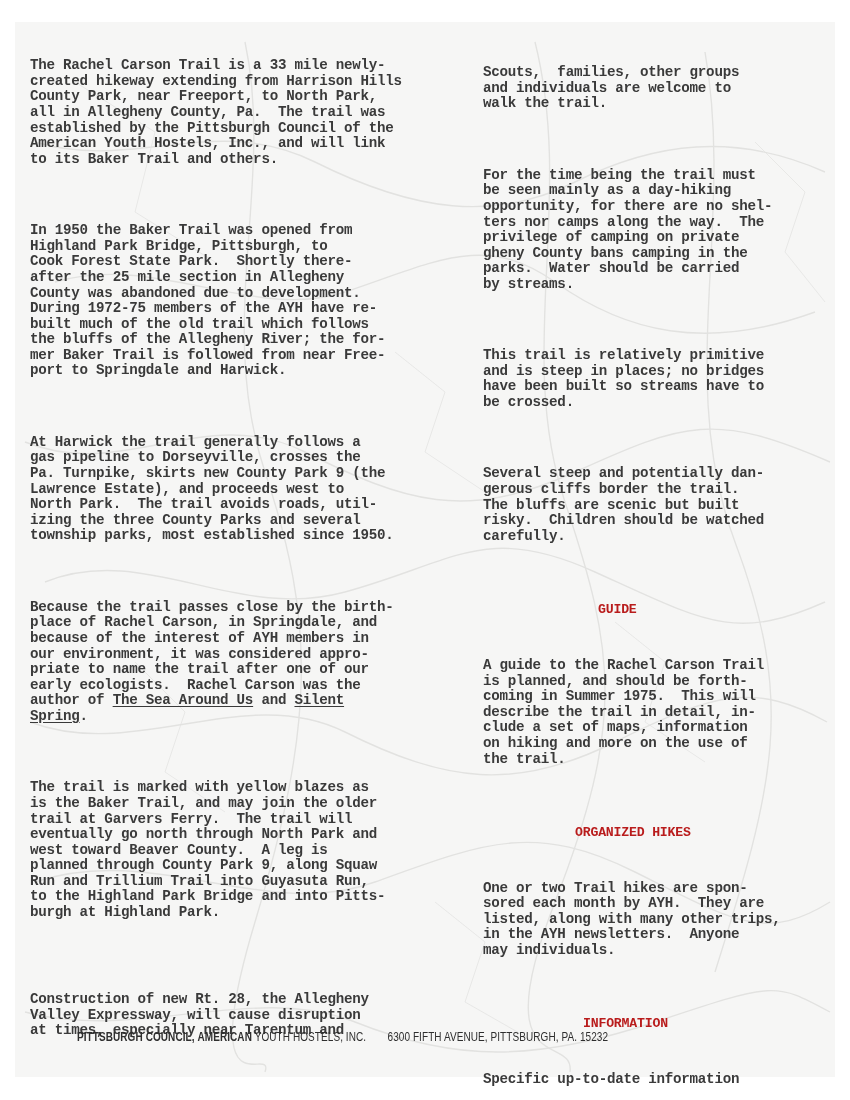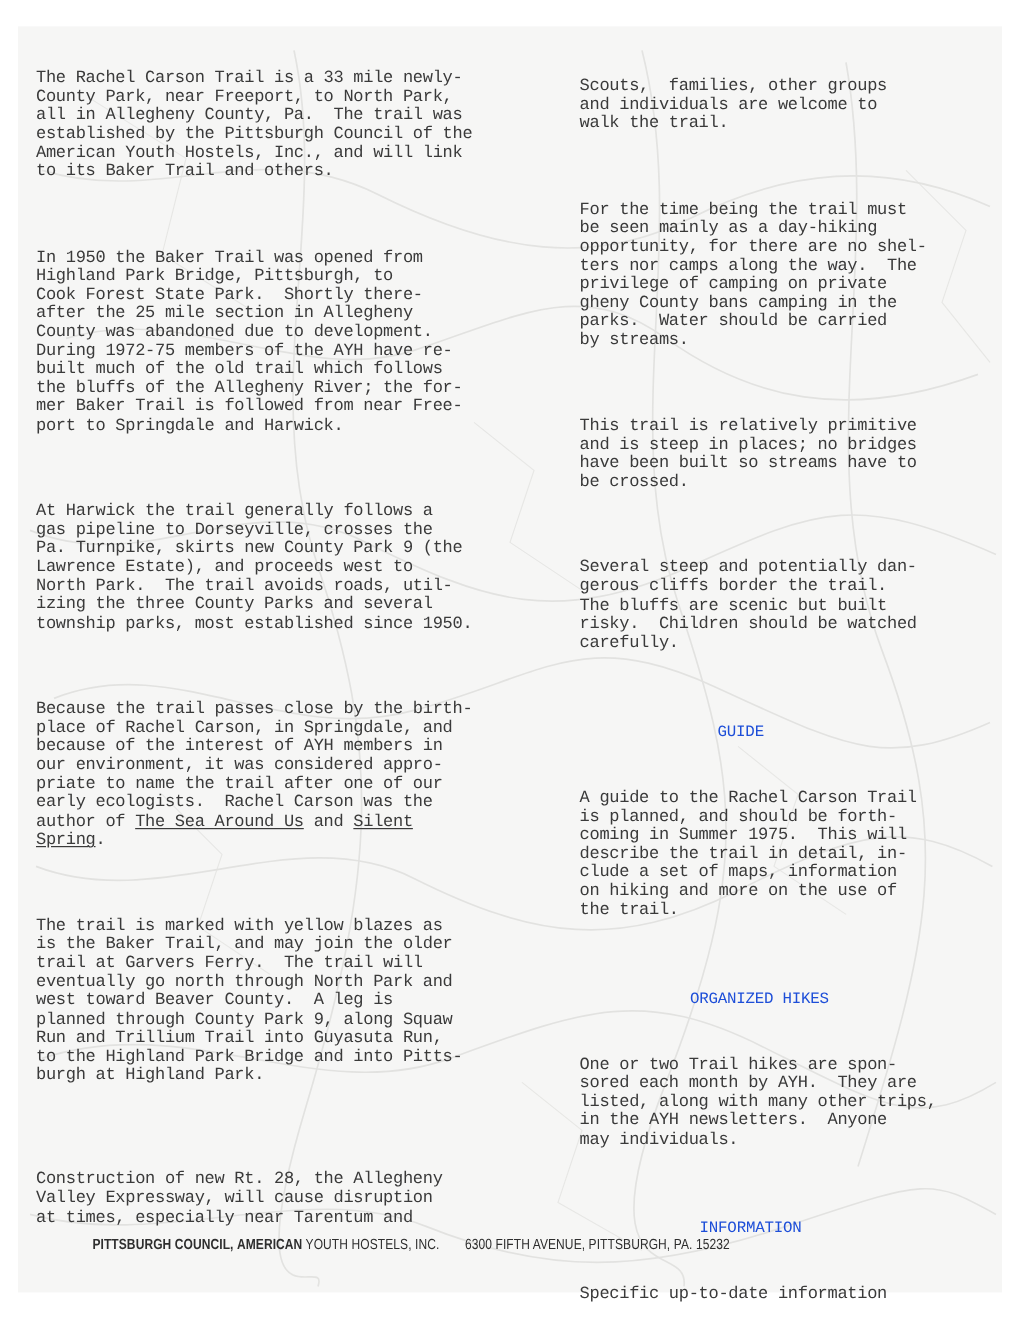--- a/index.html
+++ b/index.html
@@ -15,20 +15,21 @@
     font-family: "Liberation Mono", "DejaVu Sans Mono", monospace;
     color: #3a3a3a;
   }
   .sheet {
     position: absolute;
     left: 15px;
     top: 22px;
     width: 820px;
     height: 1055px;
     background: #f6f6f5;
+    font-weight: bold;
   }
   .sheet svg.texture {
     position: absolute;
     left: 0; top: 0;
     width: 820px; height: 1055px;
   }
   .col {
     position: absolute;
     font-size: 14.2px;
     line-height: 15.6px;
@@ -36,21 +37,21 @@
     white-space: pre;
   }
   .col-left { left: 15px; top: 5px; width: 420px; }
   .col-right { left: 468px; top: 12px; width: 345px; }
   .para { margin: 0 0 9px 0; }
   .heading {
     text-align: left;
     margin: 2px 0 9px 0;
     font-size: 13.2px;
     letter-spacing: -0.2px;
-    color: #1d4ed8;
+    color: #b91c1c;
   }
   .u { text-decoration: underline; text-underline-offset: 2px; }
   .footer {
     position: absolute;
     left: 77px;
     top: 1030px;
     font-family: "Liberation Sans", "DejaVu Sans", sans-serif;
     font-size: 12.2px;
     letter-spacing: 0.1px;
     color: #2e2e2e;
@@ -82,21 +83,21 @@
       <path d="M60 60 L140 110 L120 190 L200 240"></path>
       <path d="M380 330 L430 370 L410 430 L470 470"></path>
       <path d="M600 600 L650 640 L630 700 L690 740"></path>
       <path d="M120 640 L170 690 L150 750 L210 790"></path>
       <path d="M420 880 L470 920 L450 980 L520 1020"></path>
       <path d="M740 120 L790 170 L770 230 L810 280"></path>
     </g>
   </svg>
 
   <div class="col col-left">
-    <div class="para"><div>The Rachel Carson Trail is a 33 mile newly-</div><div>County Park, near Freeport, to North Park,</div><div>all in Allegheny County, Pa.  The trail was</div><div>established by the Pittsburgh Council of the</div><div>American Youth Hostels, Inc., and will link</div><div>to its Baker Trail and others.</div></div>
+    <div class="para"><div>The Rachel Carson Trail is a 33 mile newly-</div><div>created hikeway extending from Harrison Hills</div><div>County Park, near Freeport, to North Park,</div><div>all in Allegheny County, Pa.  The trail was</div><div>established by the Pittsburgh Council of the</div><div>American Youth Hostels, Inc., and will link</div><div>to its Baker Trail and others.</div></div>
 
     <div class="para"><div>In 1950 the Baker Trail was opened from</div><div>Highland Park Bridge, Pittsburgh, to</div><div>Cook Forest State Park.  Shortly there-</div><div>after the 25 mile section in Allegheny</div><div>County was abandoned due to development.</div><div>During 1972-75 members of the AYH have re-</div><div>built much of the old trail which follows</div><div>the bluffs of the Allegheny River; the for-</div><div>mer Baker Trail is followed from near Free-</div><div>port to Springdale and Harwick.</div></div>
 
     <div class="para"><div>At Harwick the trail generally follows a</div><div>gas pipeline to Dorseyville, crosses the</div><div>Pa. Turnpike, skirts new County Park 9 (the</div><div>Lawrence Estate), and proceeds west to</div><div>North Park.  The trail avoids roads, util-</div><div>izing the three County Parks and several</div><div>township parks, most established since 1950.</div></div>
 
     <div class="para"><div>Because the trail passes close by the birth-</div><div>place of Rachel Carson, in Springdale, and</div><div>because of the interest of AYH members in</div><div>our environment, it was considered appro-</div><div>priate to name the trail after one of our</div><div>early ecologists.  Rachel Carson was the</div><div><span>author of </span><span class="u">The Sea Around Us</span><span> and </span><span class="u">Silent</span></div><div><span class="u">Spring</span><span>.</span></div></div>
 
     <div class="para"><div>The trail is marked with yellow blazes as</div><div>is the Baker Trail, and may join the older</div><div>trail at Garvers Ferry.  The trail will</div><div>eventually go north through North Park and</div><div>west toward Beaver County.  A leg is</div><div>planned through County Park 9, along Squaw</div><div>Run and Trillium Trail into Guyasuta Run,</div><div>to the Highland Park Bridge and into Pitts-</div><div>burgh at Highland Park.</div></div>
 
 

